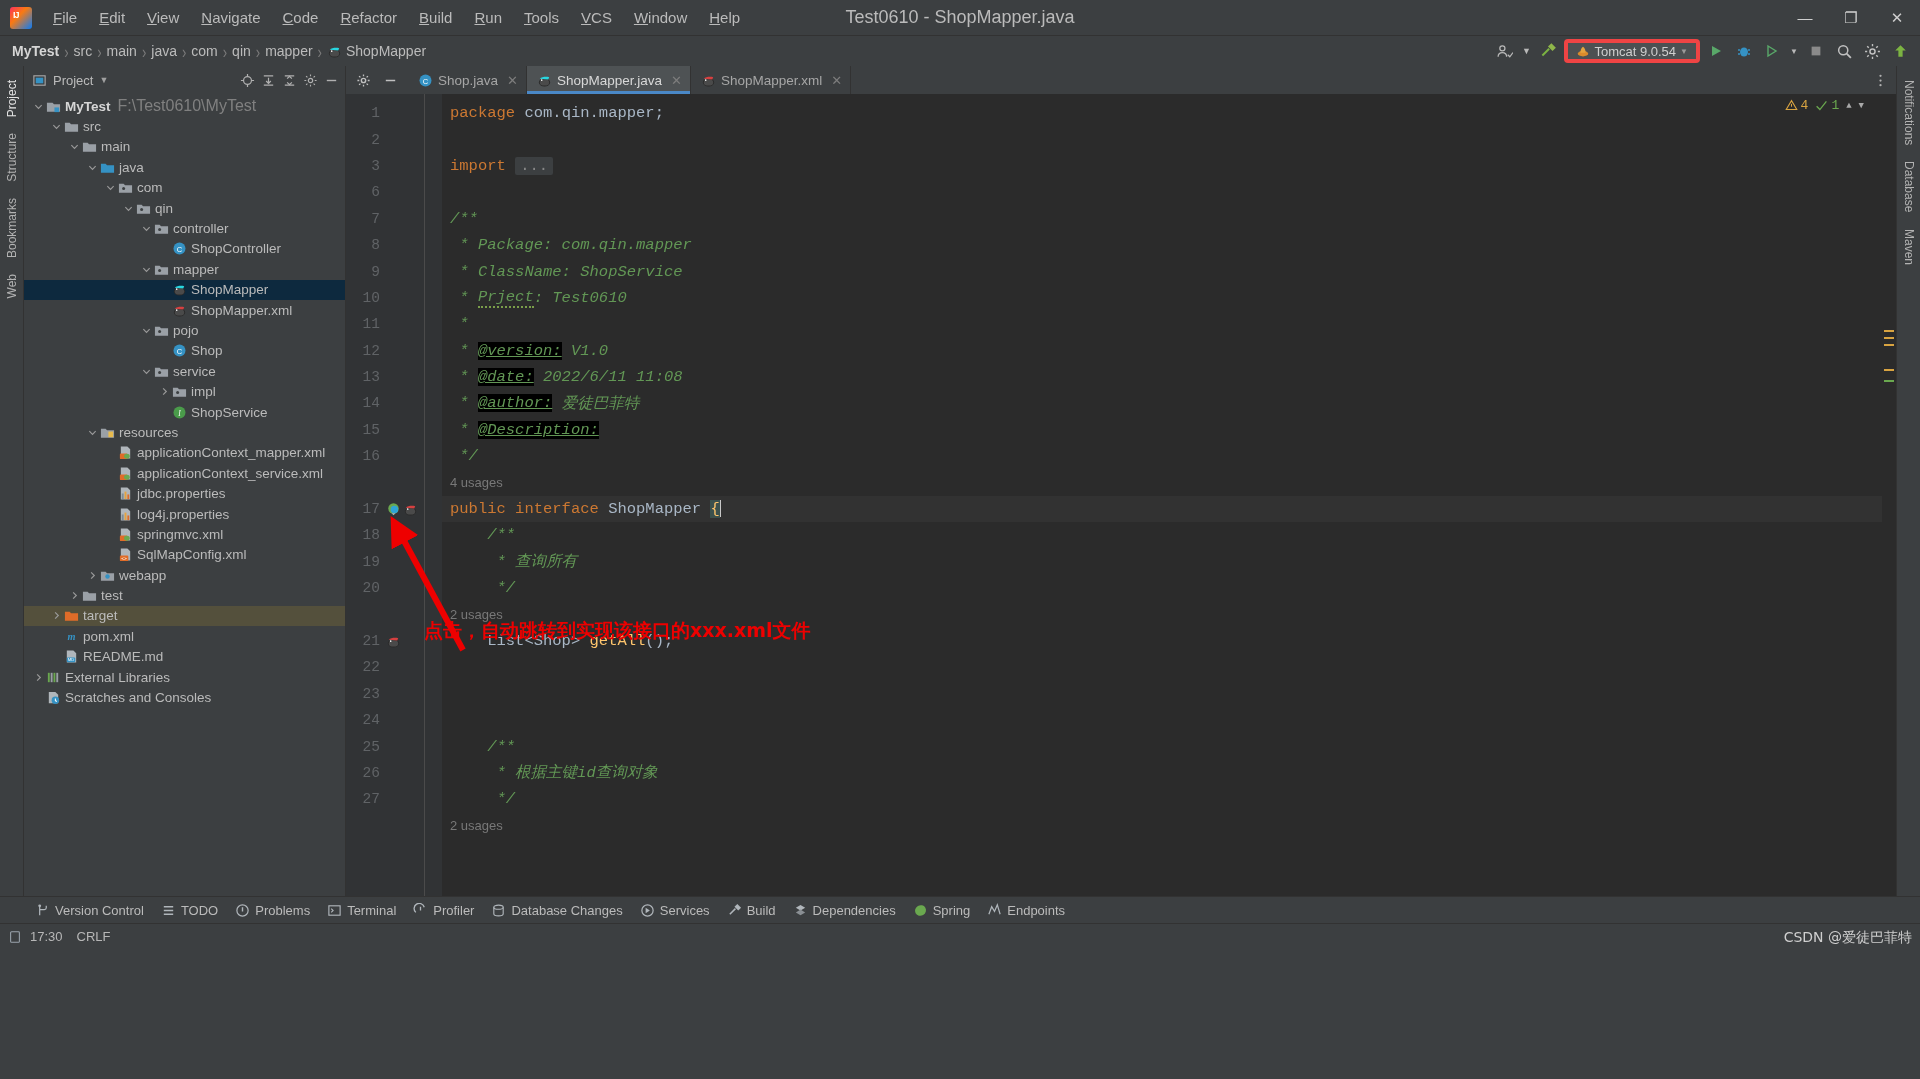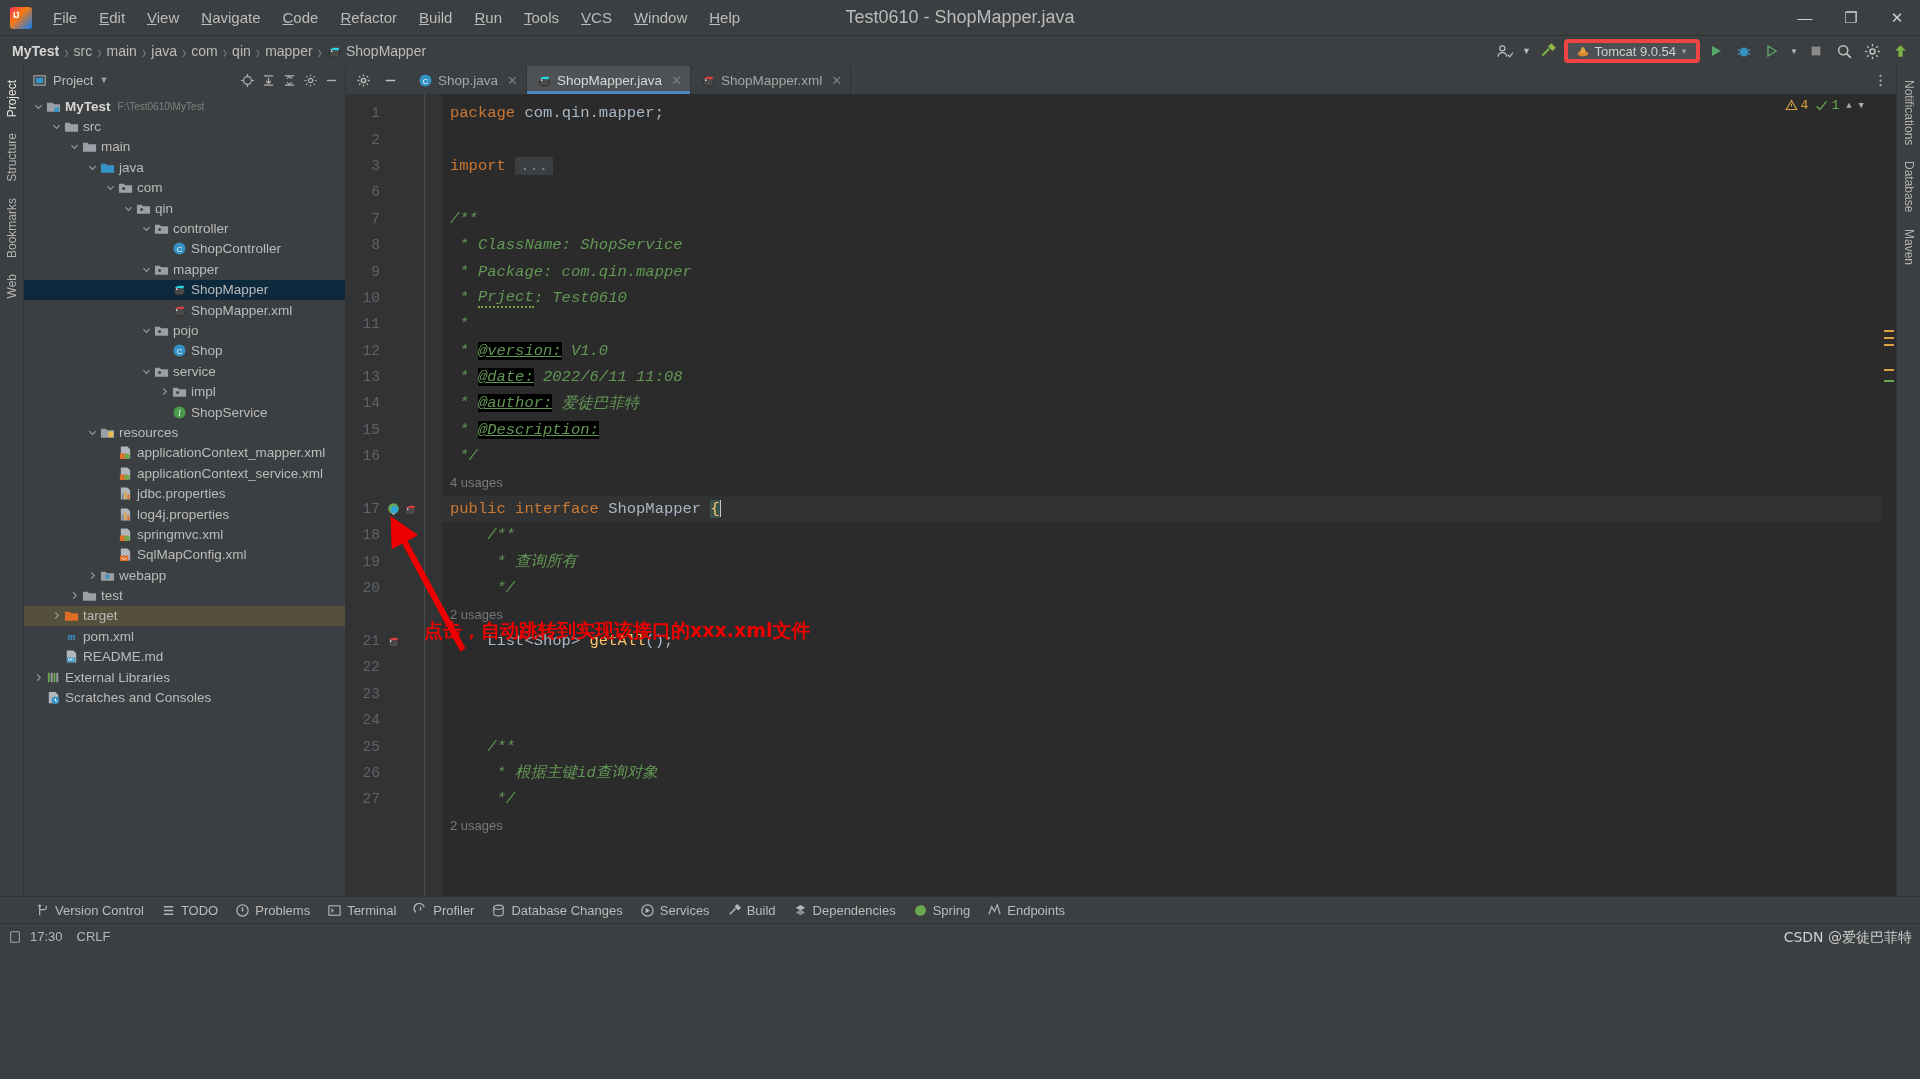--- a/index.html
+++ b/index.html
@@ -111,21 +111,21 @@
   .trow.sel { background: #0d293e; }
   .trow.sel-dim { background: #54503c; }
   .arrow {
     width: 12px; flex: 0 0 12px; display: flex; align-items: center; justify-content: center;
     color: #9a9a9a; font-size: 9px;
   }
   .arrow.none { visibility: hidden; }
   .ticon { width: 18px; flex: 0 0 18px; display:flex; align-items:center; justify-content:center; margin-right: 3px; }
   .tlabel { font-size: 13.5px; }
   .tlabel.bold { font-weight: bold; color: #d6d6d6; }
-  .tpath { font-size: 10px; color: #808080; margin-left: 7px; }
+  .tpath { font-size: 16px; color: #808080; margin-left: 7px; }
 
   
   .editor-area { flex: 1 1 auto; display: flex; flex-direction: column; min-width: 0; background: #2b2b2b; }
   .tabs-row {
     height: 28px; flex: 0 0 28px; display: flex; align-items: stretch;
     background: #3c3f41; position: relative;
   }
   .etab {
     display: flex; align-items: center; gap: 5px; padding: 0 8px 0 10px;
     font-size: 13.5px; color: #a6a6a6; cursor: default; position: relative;
@@ -998,22 +998,22 @@
               <span>1</span>
             </span>
             <span style="font-size:9px;">▲</span>
             <span style="font-size:9px;">▼</span>
           </div>
         <div class="cline"><span class="kw">package </span><span class="txt">com.qin.mapper;</span></div>
             <div class="cline"></div>
             <div class="cline" style="position: relative;"><span class="kw">import </span><span class="folded-dots">...</span></div>
             <div class="cline"></div>
             <div class="cline" style="position: relative;"><span class="cmt">/**</span></div>
+            <div class="cline"><span class="cmt"> * Package: com.qin.mapper</span></div>
             <div class="cline"><span class="cmt"> * ClassName: ShopService</span></div>
-            <div class="cline"><span class="cmt"> * Package: com.qin.mapper</span></div>
             <div class="cline"><span class="cmt"> * </span><span class="cmt squig">Prject</span><span class="cmt">: Test0610</span></div>
             <div class="cline"><span class="cmt"> *</span></div>
             <div class="cline"><span class="cmt"> * </span><span class="tag">@version:</span><span class="cmt"> V1.0</span></div>
             <div class="cline"><span class="cmt"> * </span><span class="tag">@date:</span><span class="cmt"> 2022/6/11 11:08</span></div>
             <div class="cline"><span class="cmt"> * </span><span class="tag">@author:</span><span class="cmt"> 爱徒巴菲特</span></div>
             <div class="cline"><span class="cmt"> * </span><span class="tag">@Description:</span></div>
             <div class="cline" style="position: relative;"><span class="cmt"> */</span></div>
             <div class="cline"><span class="usages">4 usages</span></div>
             <div class="cline hl"><span class="kw">public interface </span><span class="cname">ShopMapper </span><span class="brace-hl">{</span><span class=""><span class="caret"></span></span></div>
             <div class="cline" style="position: relative;"><span class="cmt">    /**</span></div>

